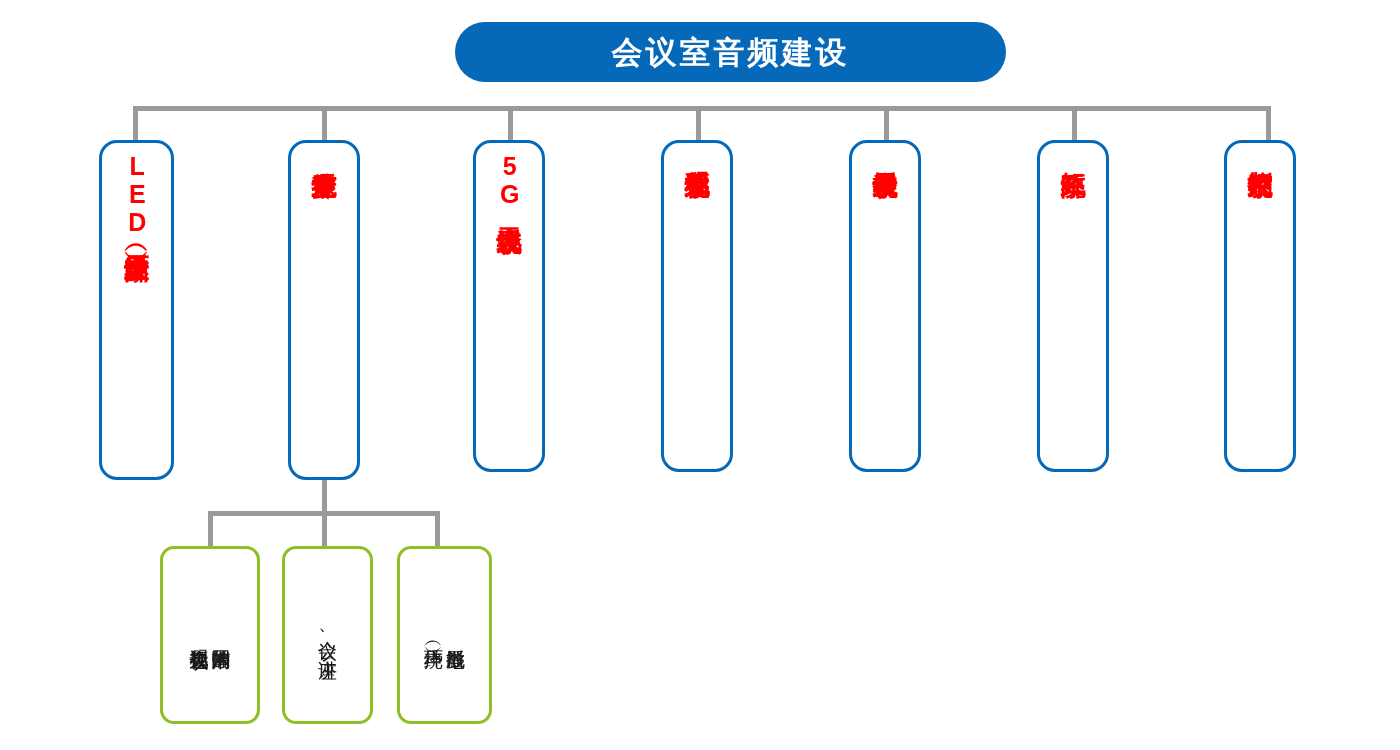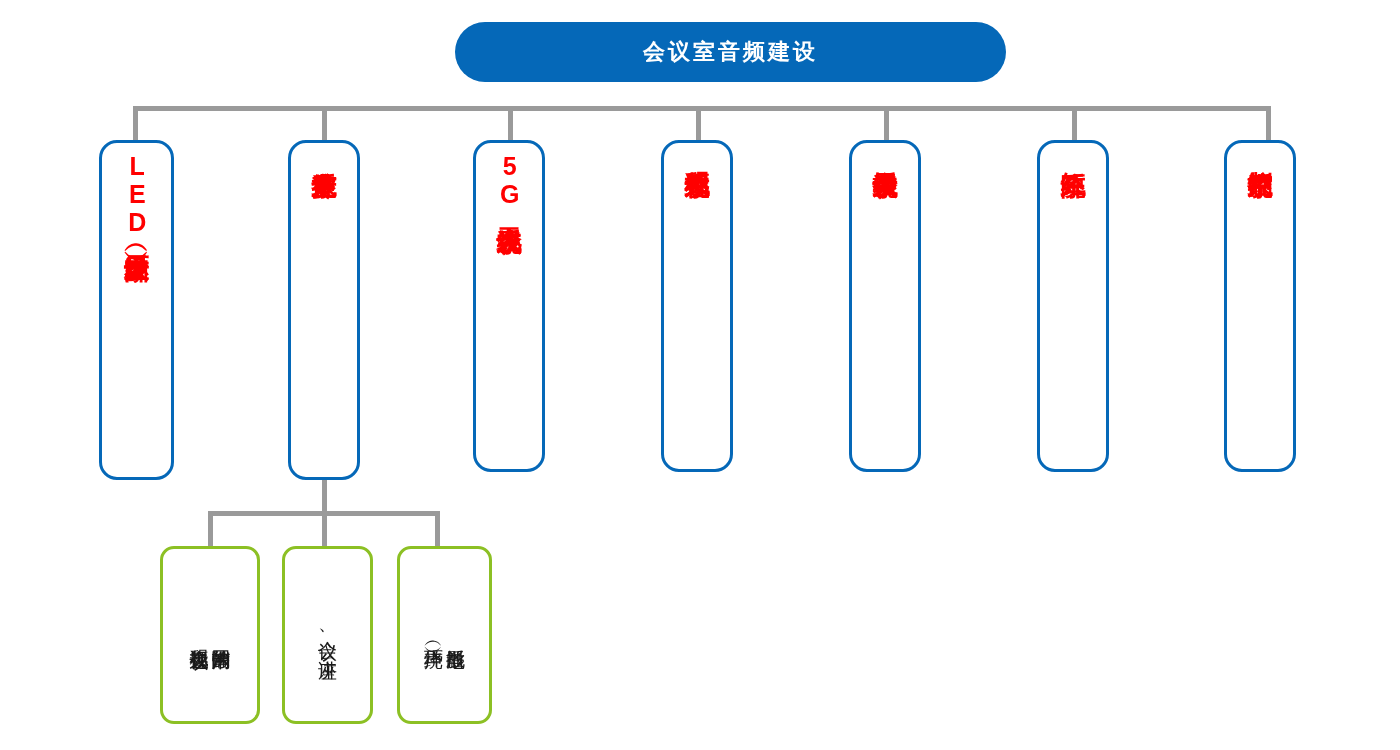--- a/index.html
+++ b/index.html
@@ -35,21 +35,21 @@
     width: 551px;
     height: 60px;
     background: #0568b8;
     border-radius: 30px;
     display: flex;
     align-items: center;
     justify-content: center;
   }
   .title-text {
     color: #ffffff;
-    font-size: 22px;
+    font-size: 31px;
     font-weight: bold;
     letter-spacing: 3px;
     line-height: 1;
     white-space: nowrap;
   }
 
   
   .node {
     position: absolute;
     background: #ffffff;

